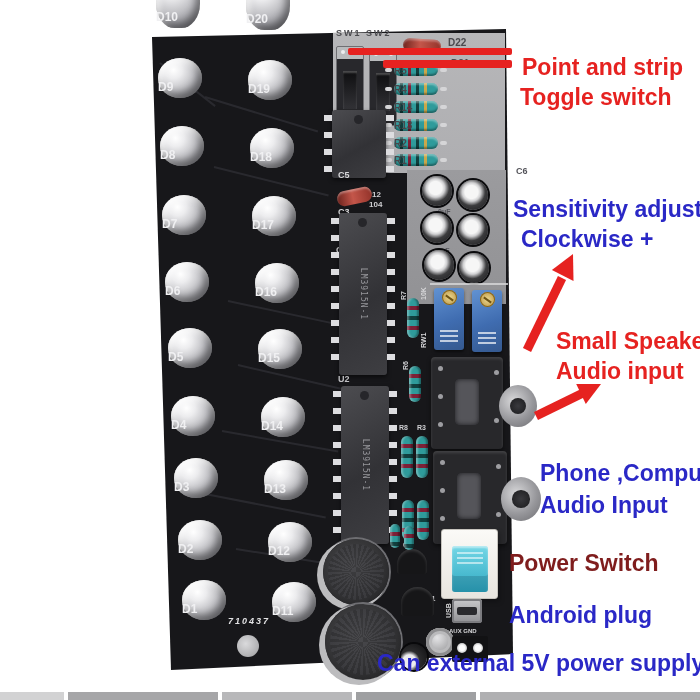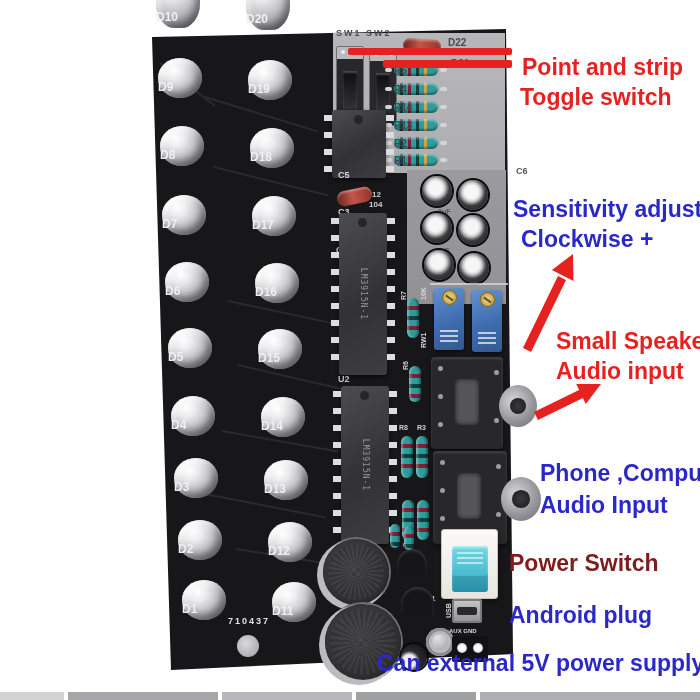--- a/index.html
+++ b/index.html
@@ -233,21 +233,21 @@
   <div class="mic" style="left:325px;top:604px;width:76px;height:76px;"></div>
 
   <i class="ecap" style="left:401px;top:644px;width:26px;height:26px;"></i>
   <i class="stand" style="left:426px;top:628px;width:28px;height:28px;"></i>
   <span class="silk tiny" style="left:449px;top:628px;font-size:6px;color:#d8d8da;">AUX GND</span>
   <div class="term" style="left:452px;top:636px;width:36px;height:26px;">
     <i style="left:5px;"></i>
     <i style="left:21px;"></i>
   </div>
 
-  <span class="silk" style="left:228px;top:616px;letter-spacing:2px;">710437</span>
+  <span class="silk" style="left:228px;top:616px;letter-spacing:2px;font-style:italic;">710437</span>
   <i class="hole" style="left:237px;top:635px;width:22px;height:22px;"></i>
 
   <div class="ledw" style="left:156px;top:28px;">
       <i class="led tall"></i>
       <b class="ledlab">D10</b>
     </div>
   <div class="ledw" style="left:158px;top:98px;">
       <i class="led"></i>
       <b class="ledlab">D9</b>
     </div>

